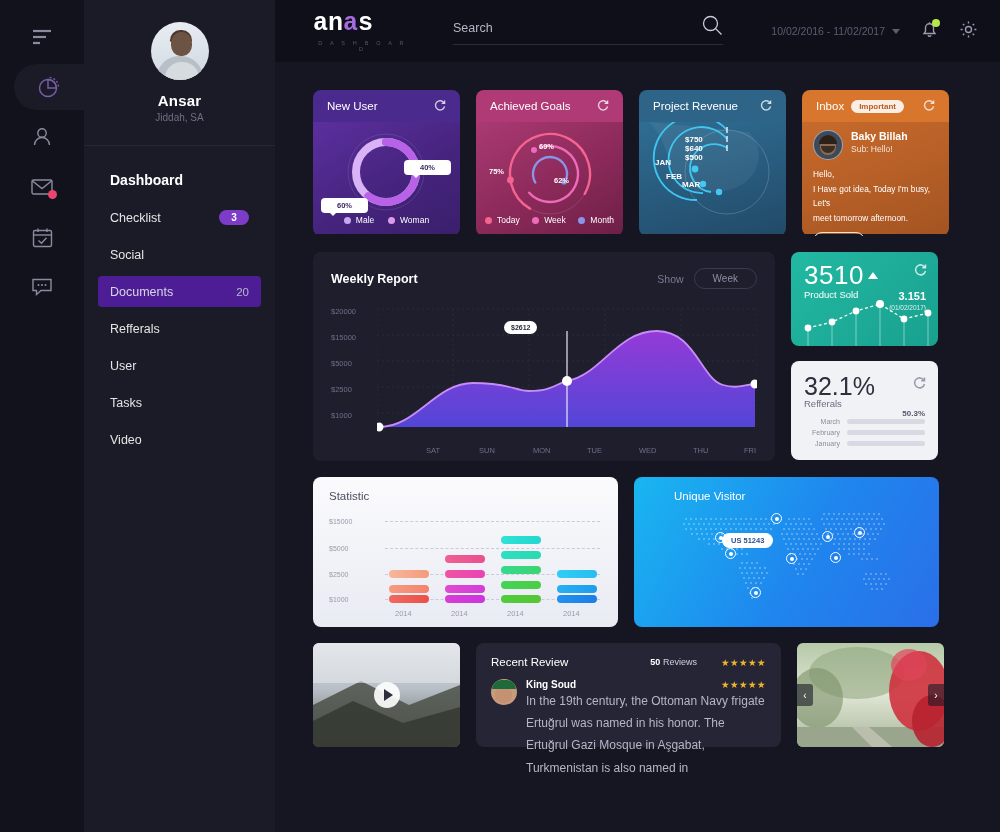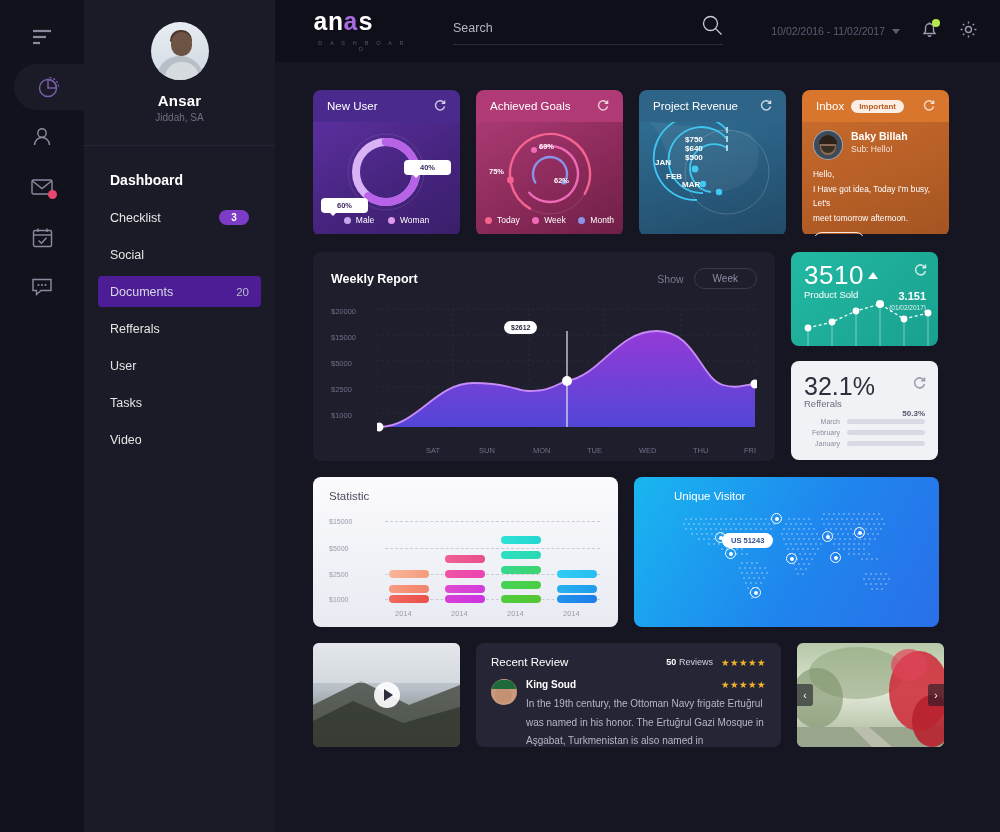--- a/index.html
+++ b/index.html
@@ -277,21 +277,21 @@
   .rv-head { display: flex; align-items: center; justify-content: space-between; }
   .rv-title { color: #fff; font-size: 11.5px; }
   .rv-cnt { color: #cfcfe0; font-size: 9px; }
   .rv-cnt b { color: #fff; }
   .stars { color: #f0b429; font-size: 9.5px; letter-spacing: .5px; }
   .rv-body { display: flex; gap: 9px; margin-top: 11px; }
   .rv-av { width: 26px; height: 26px; border-radius: 50%; flex: 0 0 26px; background: #c99b7d; position: relative; overflow: hidden; }
   .rv-av .cap { position:absolute; width:24px;height:9px;background:#1f6a3a;border-radius:9px 9px 0 0; left:1px; top:1px; }
   .rv-av .fc { position:absolute; width:17px;height:16px;background:#c49172;border-radius:46%; left:4px; top:8px; }
   .rv-name { color: #fff; font-size: 10px; font-weight: bold; }
-  .rv-text { color: #b6b6c8; font-size: 10px; line-height: 1.85; margin-top: 5px; }
+  .rv-text { color: #b6b6c8; font-size: 12px; line-height: 1.85; }
   .rv-right { margin-left: auto; }
 
   .gallery { width: 147px; height: 104px; border-radius: 6px; position: relative; overflow: hidden; }
   .gal-btn {
     position: absolute; top: 50%; transform: translateY(-50%);
     width: 16px; height: 22px; background: rgba(25,25,35,.6);
     display: flex; align-items: center; justify-content: center; cursor: pointer;
     color: #fff; font-size: 10px;
   }
   .col-gap { display: flex; flex-direction: column; gap: 15px; }
@@ -1104,21 +1104,21 @@
             <path d="M0 62 L48 38 L96 62 L147 42 L147 104 L0 104 Z" fill="#4b5148" opacity=".85"></path>
             <path d="M0 78 L40 58 L90 80 L147 64 L147 104 L0 104 Z" fill="#343a31" opacity=".85"></path>
             <rect width="147" height="40" fill="#e8ebee" opacity=".55"></rect>
           </svg>
           <span class="play"></span>
         </div>
 
         <div class="review">
           <div class="rv-head">
             <span class="rv-title">Recent Review</span>
-            <span style="display:flex;align-items:center;gap:8px">
+            <span style="display:flex;align-items:center;gap:24px">
               <span class="rv-cnt">
                 <b>50</b> <span>Reviews</span>
               </span>
               <span class="stars">★★★★★</span>
             </span>
           </div>
           <div class="rv-body">
             <div class="rv-av">
                 <div class="fc"></div>
                 <div class="cap"></div>

